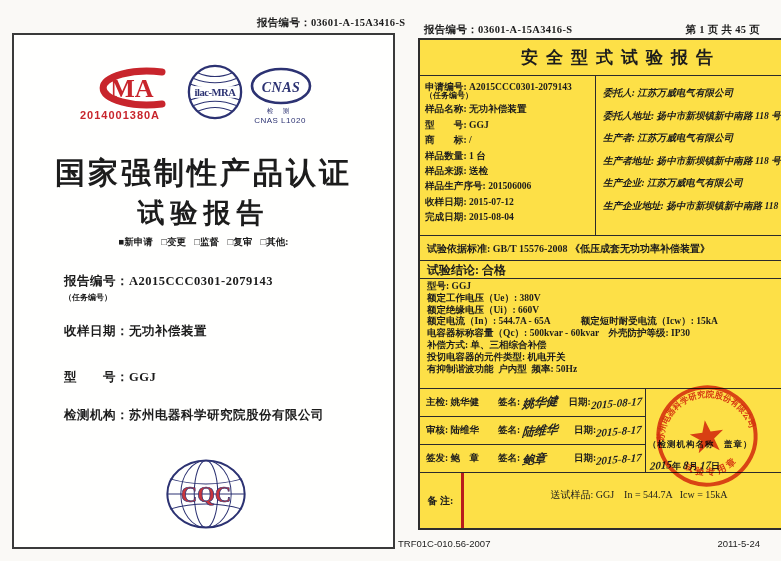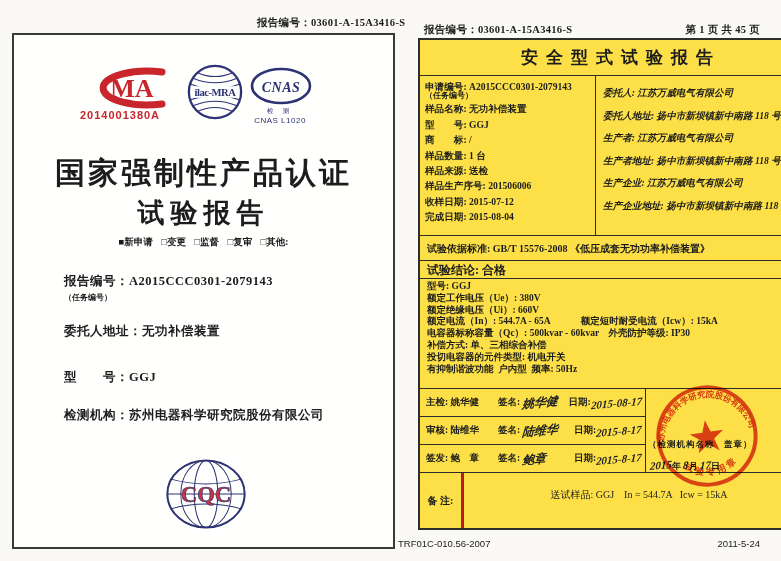--- a/index.html
+++ b/index.html
@@ -133,21 +133,21 @@
       <span class="apply-item"><span>□</span><span>复审</span></span>
       <span class="apply-item"><span>□</span><span>其他:</span></span>
     </div>
 
     <div class="cover-fields">
       <div class="cfield cf0">
         <span>报告编号：</span><span>A2015CCC0301-2079143</span>
         <span class="note">（任务编号）</span>
       </div>
       <div class="cfield cf1">
-        <span>委托人地址：</span><span>无功补偿装置</span>
+        <span>收样日期：</span><span>无功补偿装置</span>
       </div>
       <div class="cfield cf2">
         <span>型　　号：</span><span>GGJ</span>
       </div>
       <div class="cfield cf3">
         <span>检测机构：</span><span>苏州电器科学研究院股份有限公司</span>
       </div>
     </div>
 
     <svg class="logo-cqc" width="84" height="74" viewBox="0 0 100 88">

